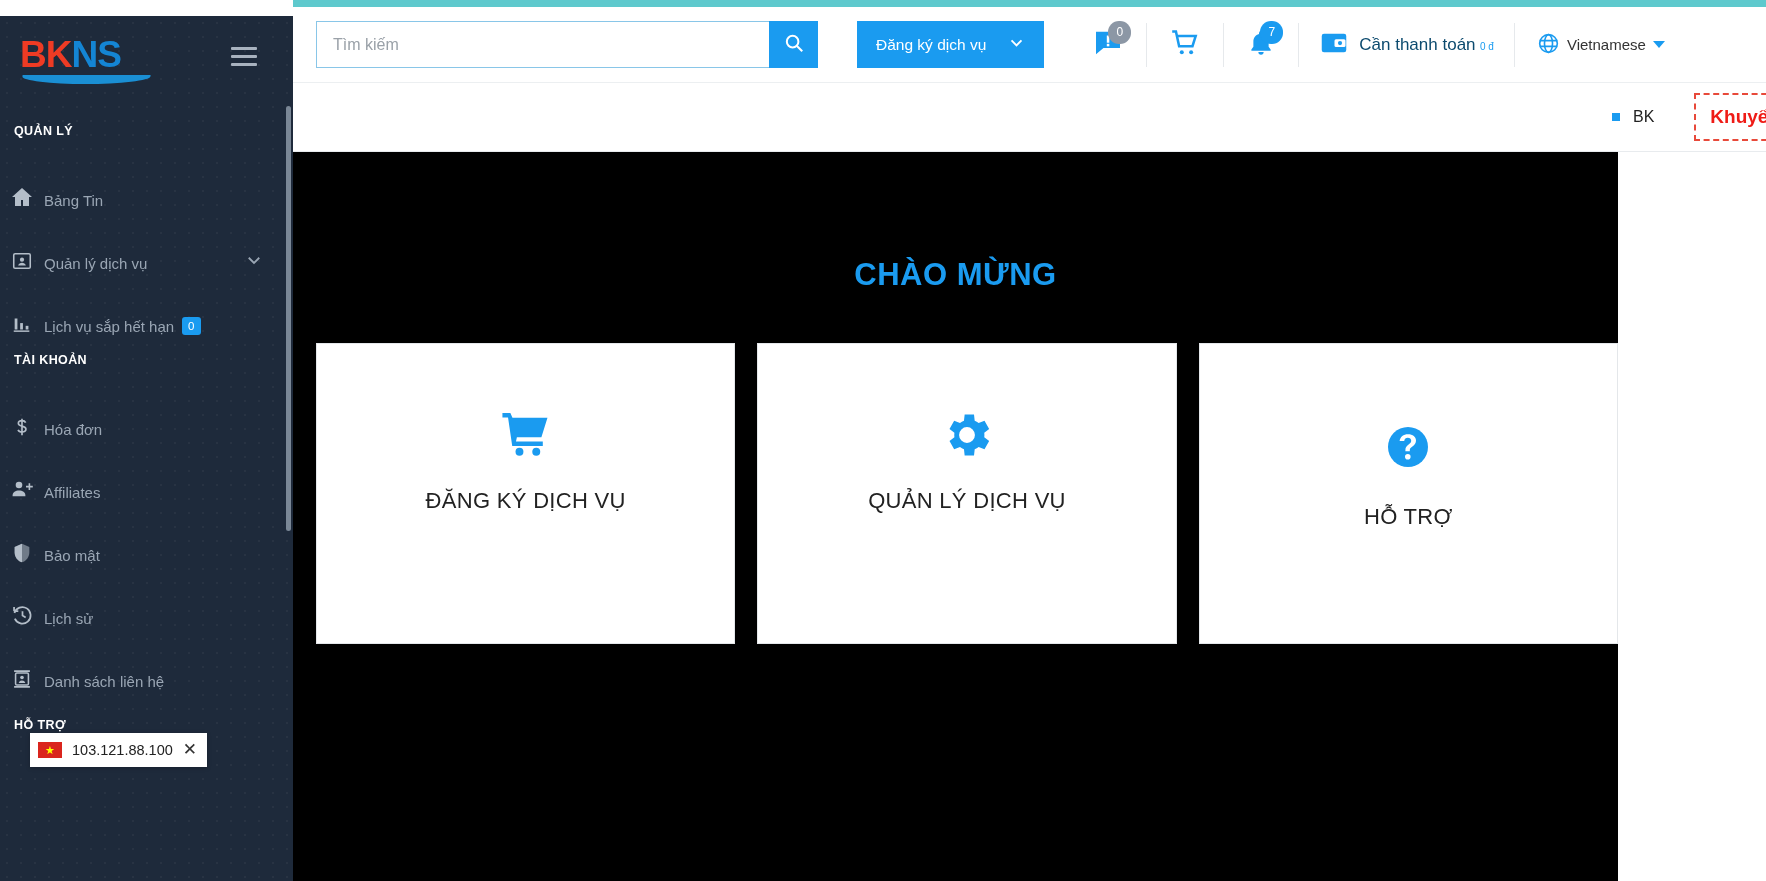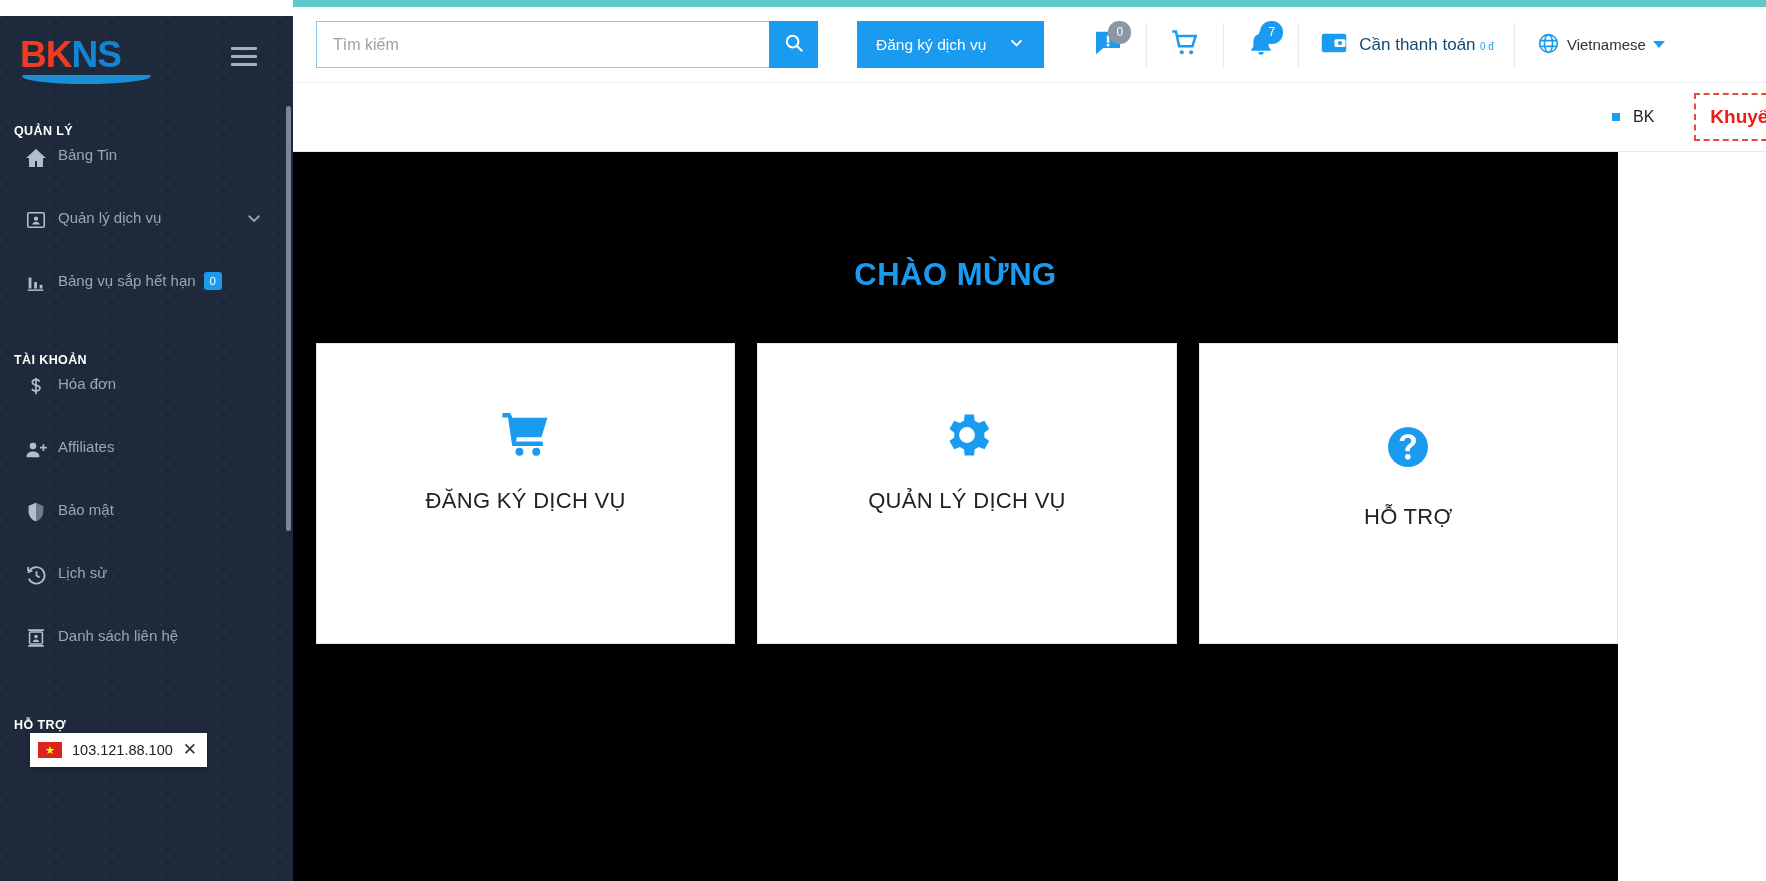--- a/index.html
+++ b/index.html
@@ -45,22 +45,22 @@
   #hamburger span {
     display: block; height: 3px; background: #a8b2bf;
     border-radius: 1px; margin-bottom: 5px;
   }
   .side-section-title {
     color: #ffffff; font-size: 12.5px; font-weight: bold;
     letter-spacing: .4px; padding: 0 0 0 14px;
     margin-top: 20px; margin-bottom: 8px;
   }
   .side-item {
-    display: flex; align-items: flex-start;
-    height: 63px; padding-left: 14px;
+    display: flex; align-items: flex-end;
+    height: 63px; 
     color: #9aa6b4; font-size: 15px;
     cursor: pointer; position: relative;
   }
   .side-ico {
     width: 44px; min-width: 44px; display: flex;
     align-items: center; justify-content: center;
     color: #b4bec9;
   }
   .side-ico svg { display: block; }
   .side-label { flex: 1; }
@@ -255,21 +255,21 @@
 
     <div class="side-item">
       <span class="side-ico">
         <svg width="22" height="22" viewBox="0 0 24 24" fill="currentColor">
             <rect x="4" y="6" width="3" height="12"></rect>
             <rect x="10" y="11" width="3" height="7"></rect>
             <rect x="16" y="14" width="3" height="4"></rect>
             <rect x="3" y="19" width="17" height="1.6"></rect>
           </svg>
       </span>
-      <span class="side-label" style="flex:none">Bảng vụ sắp hết hạn</span>
+      <span class="side-label" style="flex:none">Lịch vụ sắp hết hạn</span>
       <span class="side-badge">0</span>
     </div>
 
     <div class="side-section-title" style="margin-top:18px">TÀI KHOẢN</div>
 
     <div class="side-item">
       <span class="side-ico">
         <svg width="22" height="22" viewBox="0 0 24 24" fill="none" stroke="currentColor" stroke-width="1.8">
             <path d="M12 3v18M16 7.2c-.6-1.3-2.1-2.2-4-2.2-2.2 0-4 1.2-4 3s1.6 2.6 4 3.1c2.6.6 4.3 1.2 4.3 3.2 0 2-2 3.2-4.3 3.2-2.1 0-3.7-1-4.3-2.4"></path>
           </svg>

